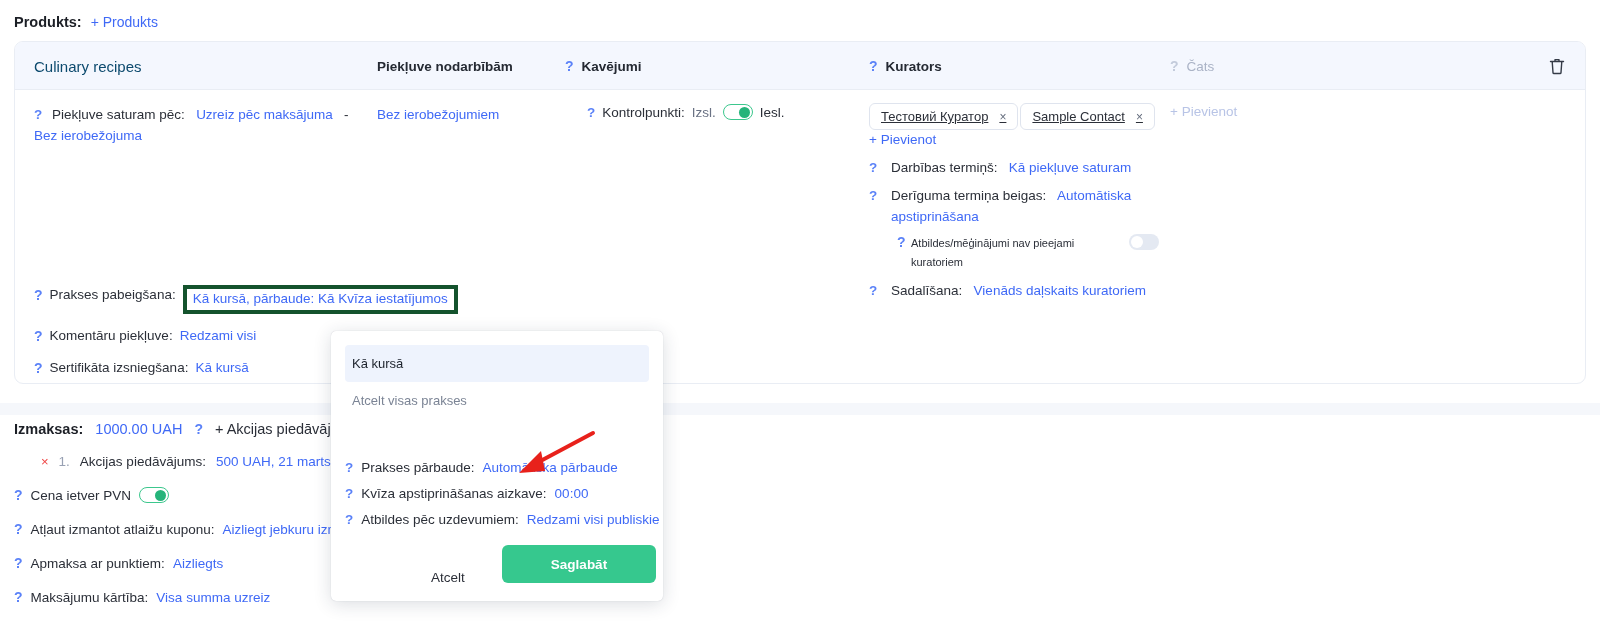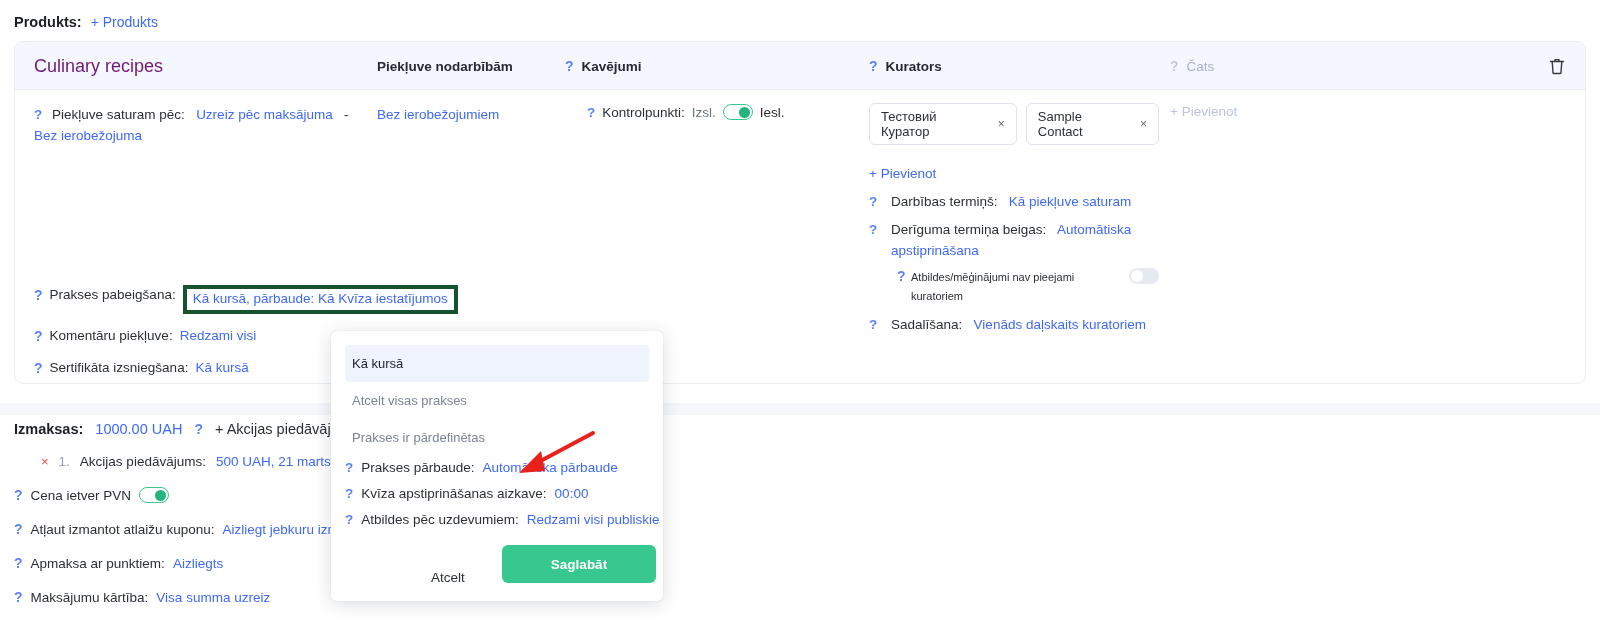--- a/index.html
+++ b/index.html
@@ -35,21 +35,21 @@
     position: relative;
     height: 48px;
     background: #f4f7fe;
     border-bottom: 1px solid #e9edf4;
   }
   .head-cell {
     position: absolute; top: 0; height: 48px;
     display: flex; align-items: center; gap: 8px;
     font-size: 13.5px;
   }
-  .head-title { color: #701a75; font-size: 18px; }
+  .head-title { color: #0c4a6e; font-size: 15px; }
   .head-plain { color: #252a33; font-weight: 600; font-size: 13.5px; }
   .head-muted { color: #aab3c6; font-size: 13.5px; }
   .qmark {
     color: #5b82f8; font-size: 14px; font-weight: 600;
     cursor: pointer; user-select: none;
   }
   .qmark-muted { color: #c3cbdb; }
 
   .trash {
     position: absolute; right: 18px; top: 14px;
@@ -89,21 +89,21 @@
     display: inline-block; width: 30px; height: 16px;
     border-radius: 9px; background: #e4e9f2; position: relative;
     vertical-align: middle;
   }
   .toggle-off::after {
     content: ""; position: absolute; left: 2px; top: 2px;
     width: 12px; height: 12px; border-radius: 50%; background: #ffffff;
   }
 
   
-  .tag-row { display: flex; gap: 9px; margin-bottom: 21px; }
+  .tag-row { display: flex; gap: 2px; margin-bottom: 2px; text-decoration: underline; }
   .tag {
     display: inline-flex; align-items: center; gap: 11px;
     border: 1px solid #dfe4ee; border-radius: 6px;
     background: #ffffff; padding: 5px 11px;
     font-size: 13px; color: #2b2f38;
   }
   .tag .x { color: #646c7d; font-size: 12px; cursor: pointer; }
 
   
   .redbox {
@@ -367,23 +367,20 @@
     </div>
   </div>
 
   <div class="modal">
     <div class="opt sel" style="top:14px;">
       <span>Kā kursā</span>
     </div>
     <div class="opt dim" style="top:51px;">
       <span>Atcelt visas prakses</span>
     </div>
-    <div class="opt dim" style="top:88px;">
-      <span>Prakses ir pārdefinētas</span>
-    </div>
 
     <div class="modal-field" style="top:129px;">
       <span class="q">?</span>
       <span class="lbl">Prakses pārbaude:</span>
       <span class="val">Automātiska pārbaude</span>
     </div>
     <div class="modal-field" style="top:155px;">
       <span class="q">?</span>
       <span class="lbl">Kvīza apstiprināšanas aizkave:</span>
       <span class="val">00:00</span>

